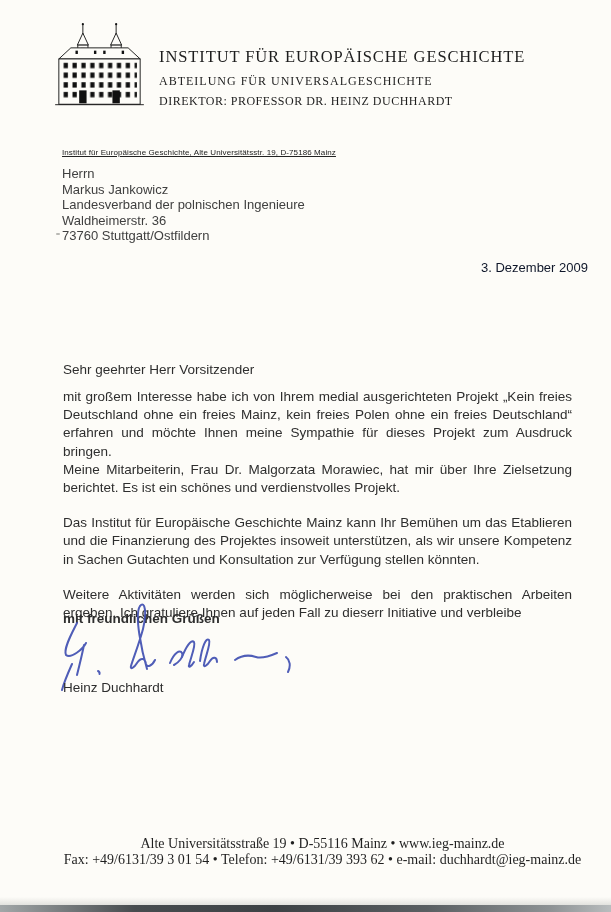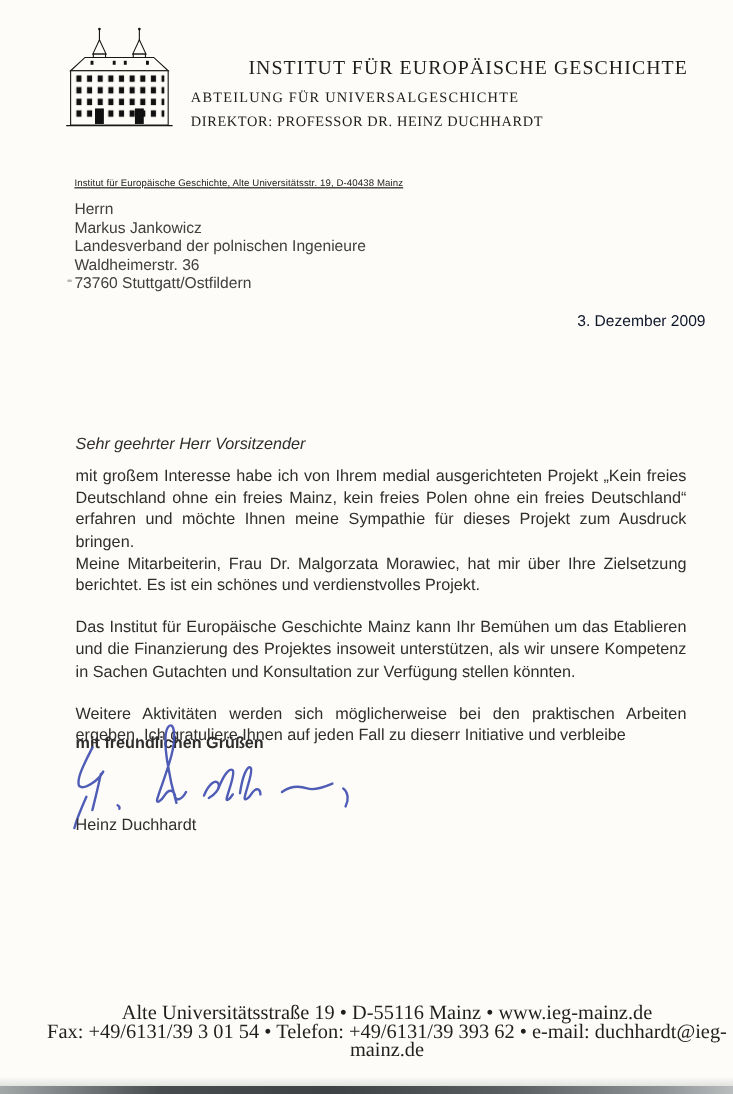--- a/index.html
+++ b/index.html
@@ -4,43 +4,43 @@
 <style>
   html,body { margin:0; padding:0; background:#d9d9d6; }
   .page {
     position:relative; width:611px; height:912px; margin:0 auto;
     background:#fdfcf8; overflow:hidden;
     font-family:"Liberation Sans", sans-serif; color:#2b2b2b;
   }
   
   .logo { position:absolute; left:52px; top:22px; width:95px; height:85px; }
   .lh-text { position:absolute; left:159px; top:47px; font-family:"Liberation Serif", serif; color:#1d1d1d; }
-  .lh-line1 { font-size:16.5px; letter-spacing:0.9px; white-space:nowrap;margin-left:48px; }
+  .lh-line1 { font-size:16.5px; letter-spacing:0.9px; white-space:nowrap; }
   .lh-line2 { font-size:12px;  letter-spacing:1.0px; margin-top:7px;  white-space:nowrap; }
   .lh-line3 { font-size:12px;  letter-spacing:0.5px; margin-top:5px;  white-space:nowrap; }
   
   .return-address {
     position:absolute; left:62px; top:148px; font-size:8px; color:#222;
     text-decoration:underline; white-space:nowrap; letter-spacing:0.1px;
   }
   .recipient { position:absolute; left:62px; top:166px; font-size:13px; line-height:15.5px; color:#404040; }
   .date-line { position:absolute; left:481px; top:260px; font-size:13px; color:#0f172a; white-space:nowrap; }
   .speck { position:absolute; left:56px; top:233px; width:4px; height:2px; background:#b9b9b4; border-radius:1px; }
   
-  .salutation { position:absolute; left:63px; top:362px; font-size:13.5px; color:#2e2e2e;font-style:italic; }
+  .salutation { position:absolute; left:63px; top:362px; font-size:13.5px; color:#2e2e2e; }
   .body-block { position:absolute; left:63px; top:388px; width:509px; font-size:13.5px; line-height:18.2px; color:#2e2e2e; }
   .body-block p { margin:0; text-align:justify; }
   .body-block p.spaced { margin-top:17px; }
   .closing { position:absolute; left:63px; top:611px; font-size:13.5px; color:#2e2e2e;font-weight:bold; }
   .signature { position:absolute; left:50px; top:597px; width:252px; height:100px; pointer-events:none; }
   .signer { position:absolute; left:63px; top:680px; font-size:13.5px; color:#2e2e2e;text-align:right; }
   
   .footer {
     position:absolute; left:34px; top:836px; width:577px; text-align:center;
-    font-family:"Liberation Serif", serif; font-size:17px; line-height:15.5px; color:#1f1f1f;
+    font-family:"Liberation Serif", serif; font-size:14px; line-height:15.5px; color:#1f1f1f;
   }
   
   .scan-fade { position:absolute; left:0; bottom:7px; width:100%; height:8px;
     background:linear-gradient(#fdfcf8, #e2e2de); }
   .scan-edge { position:absolute; left:0; bottom:0; width:100%; height:7px;
     background:linear-gradient(90deg,#a2a7a8 0%, #474c4f 22%, #3d4245 45%, #5a5f62 70%, #8d9294 90%, #b9bdbe 100%); }
 </style>
 </head>
 <body>
 
@@ -78,21 +78,21 @@
     <rect x="64" y="74" width="8" height="14" fill="#101010" stroke="none"></rect>
     <line x1="2" y1="89.5" x2="98" y2="89.5"></line>
   </svg>
 
   <div class="lh-text">
     <div class="lh-line1">INSTITUT FÜR EUROPÄISCHE GESCHICHTE</div>
     <div class="lh-line2">ABTEILUNG FÜR UNIVERSALGESCHICHTE</div>
     <div class="lh-line3">DIREKTOR: PROFESSOR DR. HEINZ DUCHHARDT</div>
   </div>
 
-  <div class="return-address">Institut für Europäische Geschichte, Alte Universitätsstr. 19, D-40438 Mainz</div>
+  <div class="return-address">Institut für Europäische Geschichte, Alte Universitätsstr. 19, D-75186 Mainz</div>
 
   <div class="recipient">
     <div>Herrn</div>
     <div>Markus Jankowicz</div>
     <div>Landesverband der polnischen Ingenieure</div>
     <div>Waldheimerstr. 36</div>
     <div>73760 Stuttgatt/Ostfildern</div>
   </div>
   <div class="speck"></div>
 

